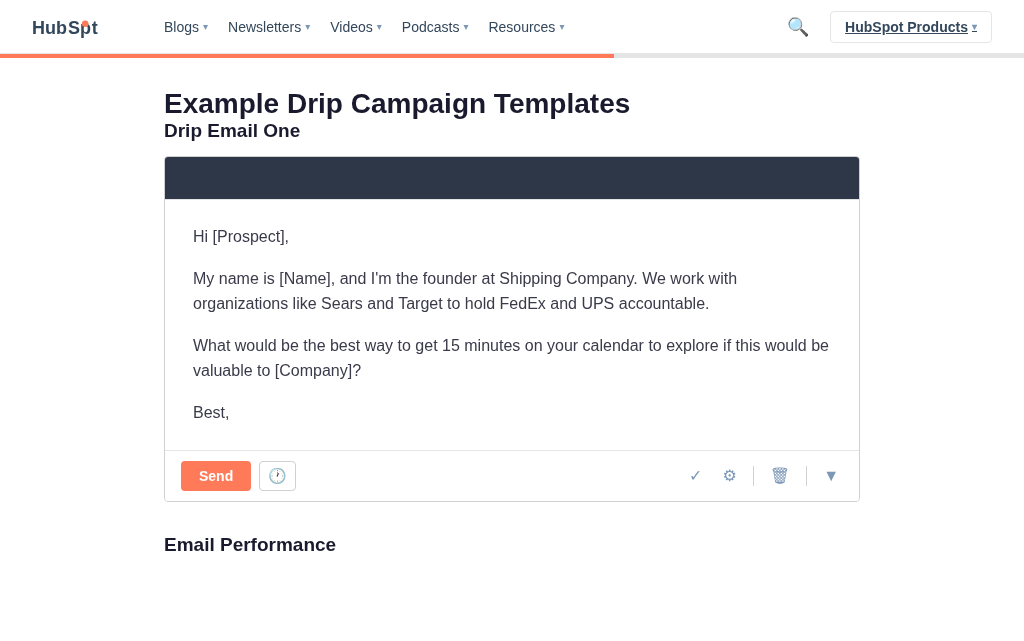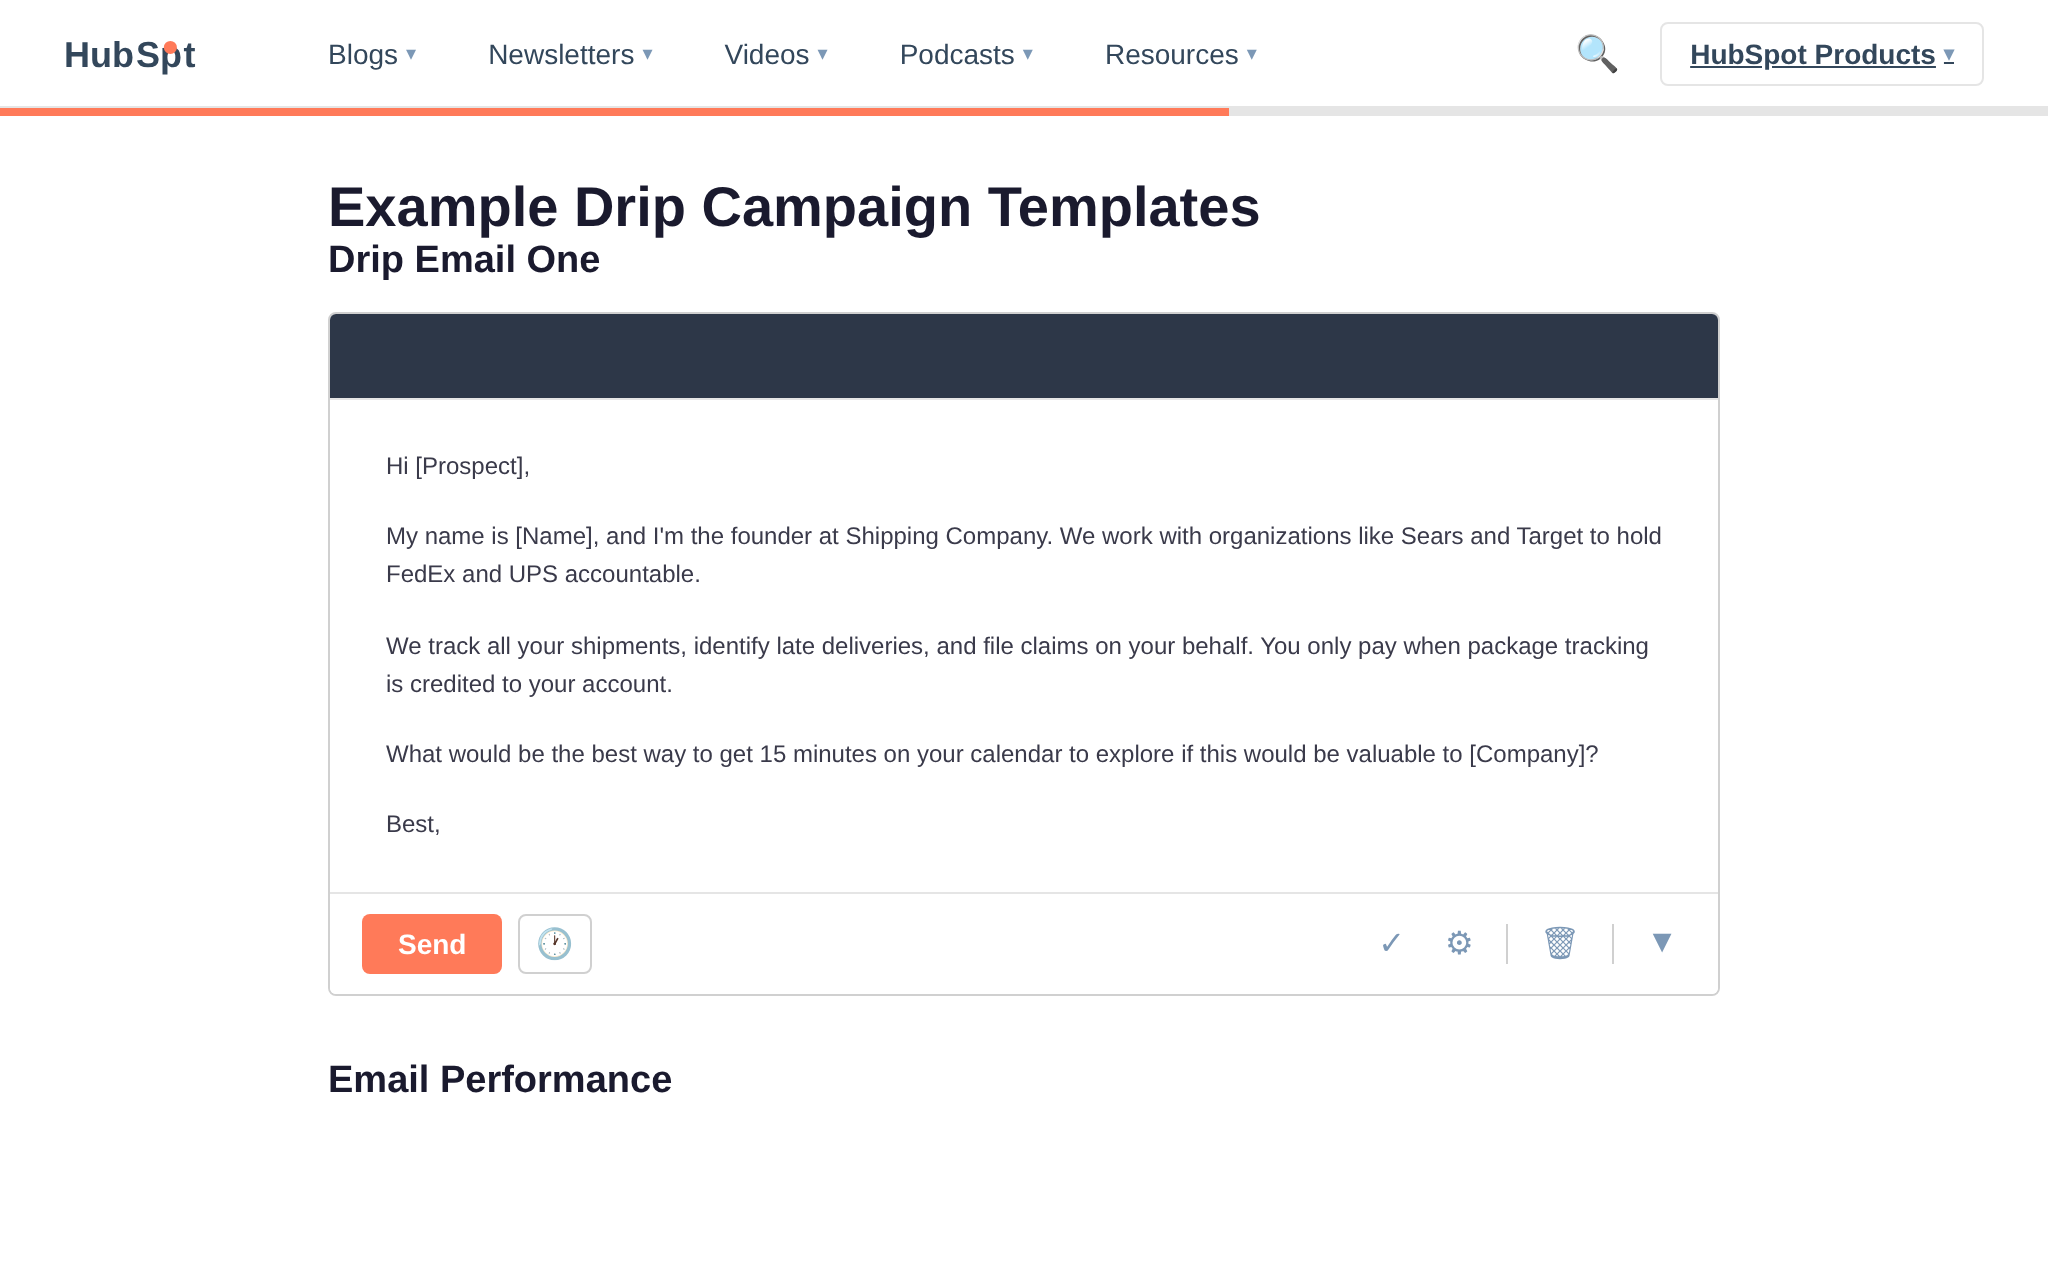--- a/index.html
+++ b/index.html
@@ -18,21 +18,21 @@
     .nav-logo {
       margin-right: 32px;
       display: flex;
       align-items: center;
       flex-shrink: 0;
     }
     .nav-logo svg { width: 90px; height: 30px; }
     .nav-links {
       display: flex;
       align-items: center;
-      gap: 16px;
+      gap: 0;
       flex: 1;
     }
     .nav-link {
       display: flex;
       align-items: center;
       gap: 4px;
       padding: 8px 10px;
       font-size: 14px;
       color: #33475b;
       font-weight: 500;
@@ -106,21 +106,21 @@
     }
 
     .email-body {
       padding: 24px 28px;
       background: #fff;
       border-top: 1px solid #e5e5e5;
     }
 
     .email-body p {
       margin-bottom: 16px;
-      font-size: 12px;
+      font-size: 16px;
       color: #3a3a4a;
       line-height: 1.6;
     }
     .email-body p:last-child { margin-bottom: 0; }
 
     .email-footer {
       display: flex;
       align-items: center;
       justify-content: space-between;
       padding: 10px 16px;
@@ -233,21 +233,20 @@
   <h1 class="page-title">Example Drip Campaign Templates</h1>
 
   <h2 class="section-title">Drip Email One</h2>
 
   <div class="email-card">
     <div class="email-header-bar"></div>
 
     <div class="email-body">
       <p>Hi [Prospect],</p>
       <p>My name is [Name], and I'm the founder at Shipping Company. We work with organizations like Sears and Target to hold FedEx and UPS accountable.</p>
-      <p>We track all your shipments, identify late deliveries, and file claims on your behalf. You only pay when package tracking is credited to your account.</p>
       <p>What would be the best way to get 15 minutes on your calendar to explore if this would be valuable to [Company]?</p>
       <p>Best,</p>
     </div>
 
     <div class="email-footer">
       <div class="email-footer-left">
         <button class="btn-send">Send</button>
         <button class="btn-clock">
           <span>🕐</span>
         </button>

